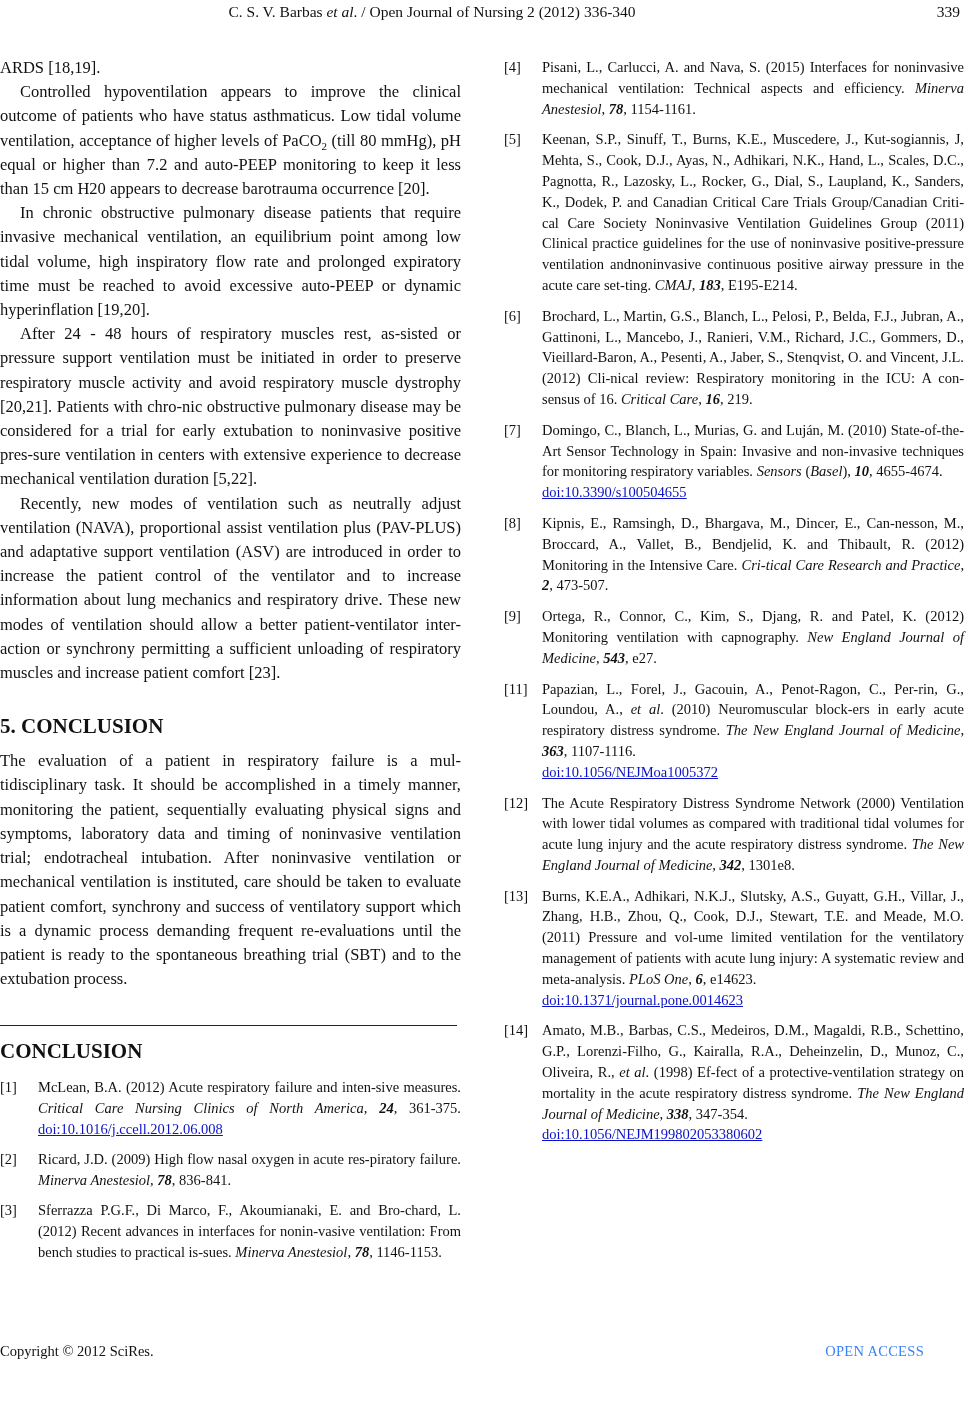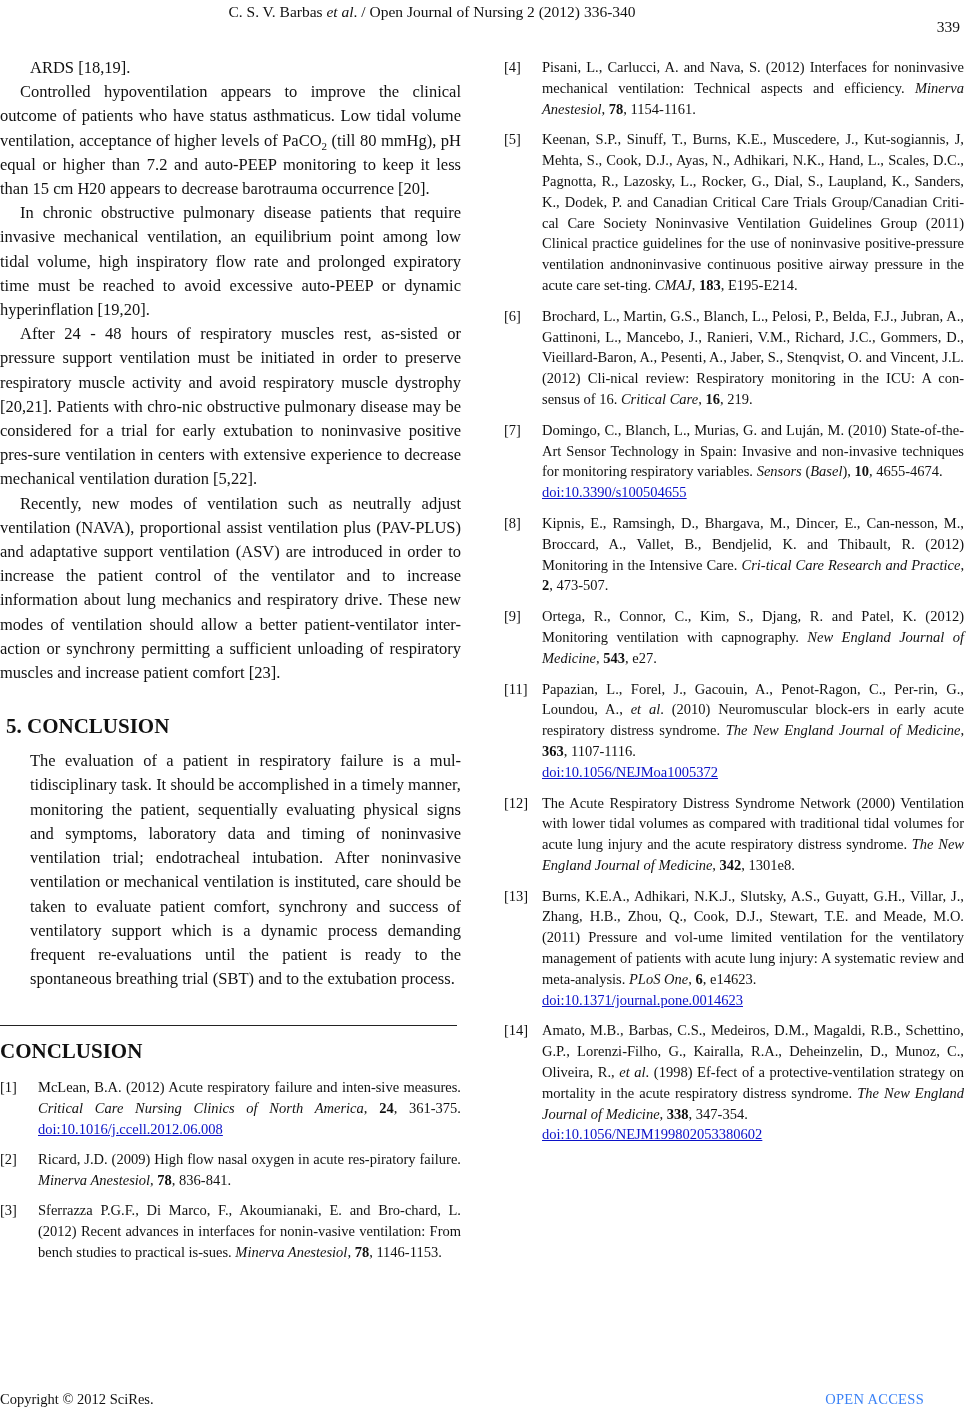--- a/index.html
+++ b/index.html
@@ -5,46 +5,46 @@
   html, body { margin: 0; padding: 0; background: #ffffff; }
   body {
     width: 970px; height: 1414px; position: relative; overflow: hidden;
     font-family: "Liberation Serif", serif; color: #111111;
   }
   .running-head {
     position: absolute; top: 0; left: 0; width: 970px; height: 24px;
     font-size: 15.5px; line-height: 22px;
   }
   .running-head .title { position: absolute; left: 0; width: 864px; text-align: center; top: 1px; }
-  .running-head .pageno { position: absolute; right: 10px; top: 16px; }
+  .running-head .pageno { position: absolute; right: 10px; top: 1px; }
   .col { position: absolute; top: 56px; }
   .col-left { left: 0; width: 461px; }
   .col-right { left: 504px; width: 460px; top: 57px; }
   p.body {
     margin: 0; font-size: 16.5px; line-height: 24.2px; text-align: justify;
     text-indent: 20px;
   }
-  p.body.noindent { text-indent: 0; padding-left: 30px; }
+  p.body.noindent { text-indent: 0; }
   h2.sec {
-    margin: 28px 0 10px 0; font-size: 21px; font-weight: bold; line-height: 26px; padding-left: 6px;
+    margin: 28px 0 10px 0; font-size: 21px; font-weight: bold; line-height: 26px;
   }
   .rule { height: 1px; background: #222; margin: 34px 0 12px 0; width: 457px; }
   h2.refs { margin: 0 0 13px 0; font-size: 21px; font-weight: bold; line-height: 26px; }
   .ref {
     display: flex; font-size: 14.5px; line-height: 20.8px; margin-bottom: 9.5px;
   }
   .ref .num { flex: 0 0 38px; width: 38px; }
   .ref .txt { flex: 1 1 auto; text-align: justify; }
   .col-right .ref { margin-bottom: 10px; }
   .col-right .ref .num { flex: 0 0 38px; }
   .ref a { color: #1a0dab; color: #0b12c8; text-decoration: underline; }
   i { font-style: italic; }
-  b { font-weight: bold; }
+  b { font-weight: bold; font-style: italic; }
   .footer {
-    position: absolute; top: 1389px; left: 0; width: 932px; height: 22px;
+    position: absolute; top: 1341px; left: 0; width: 932px; height: 22px;
     font-size: 14.5px; line-height: 20px;
   }
   .footer .copy { position: absolute; left: 0; }
   .footer .oa { position: absolute; right: 8px; color: #3b82f6; font-weight: normal; letter-spacing: 0.3px; }
 </style>
 </head>
 <body>
 
 <div class="running-head">
   <div class="title"><span>C. S. V. Barbas </span><i>et al</i><span>. / Open Journal of Nursing 2 (2012) 336-340</span></div>
@@ -77,21 +77,21 @@
         <span class="num">[3]</span>
         <span class="txt"><span>Sferrazza P.G.F., Di Marco, F., Akoumianaki, E. and Bro-chard, L. (2012) Recent advances in interfaces for nonin-vasive ventilation: From bench studies to practical is-sues. </span><i>Minerva Anestesiol</i><span>, </span><b>78</b><span>, 1146-1153.</span></span>
       </div>
     </div>
 </div>
 
 <div class="col col-right">
   <div id="refs-right">
       <div class="ref">
         <span class="num">[4]</span>
-        <span class="txt"><span>Pisani, L., Carlucci, A. and Nava, S. (2012) Interfaces for noninvasive mechanical ventilation: Technical aspects and efficiency. </span><i>Minerva Anestesiol</i><span>, </span><b>78</b><span>, 1154-1161.</span></span>
+        <span class="txt"><span>Pisani, L., Carlucci, A. and Nava, S. (2015) Interfaces for noninvasive mechanical ventilation: Technical aspects and efficiency. </span><i>Minerva Anestesiol</i><span>, </span><b>78</b><span>, 1154-1161.</span></span>
       </div>
       <div class="ref">
         <span class="num">[5]</span>
         <span class="txt"><span>Keenan, S.P., Sinuff, T., Burns, K.E., Muscedere, J., Kut-sogiannis, J, Mehta, S., Cook, D.J., Ayas, N., Adhikari, N.K., Hand, L., Scales, D.C., Pagnotta, R., Lazosky, L., Rocker, G., Dial, S., Laupland, K., Sanders, K., Dodek, P. and Canadian Critical Care Trials Group/Canadian Criti-cal Care Society Noninvasive Ventilation Guidelines Group (2011) Clinical practice guidelines for the use of noninvasive positive-pressure ventilation andnoninvasive continuous positive airway pressure in the acute care set-ting. </span><i>CMAJ</i><span>, </span><b>183</b><span>, E195-E214.</span></span>
       </div>
       <div class="ref">
         <span class="num">[6]</span>
         <span class="txt"><span>Brochard, L., Martin, G.S., Blanch, L., Pelosi, P., Belda, F.J., Jubran, A., Gattinoni, L., Mancebo, J., Ranieri, V.M., Richard, J.C., Gommers, D., Vieillard-Baron, A., Pesenti, A., Jaber, S., Stenqvist, O. and Vincent, J.L. (2012) Cli-nical review: Respiratory monitoring in the ICU: A con-sensus of 16. </span><i>Critical Care</i><span>, </span><b>16</b><span>, 219.</span></span>
       </div>
       <div class="ref">

